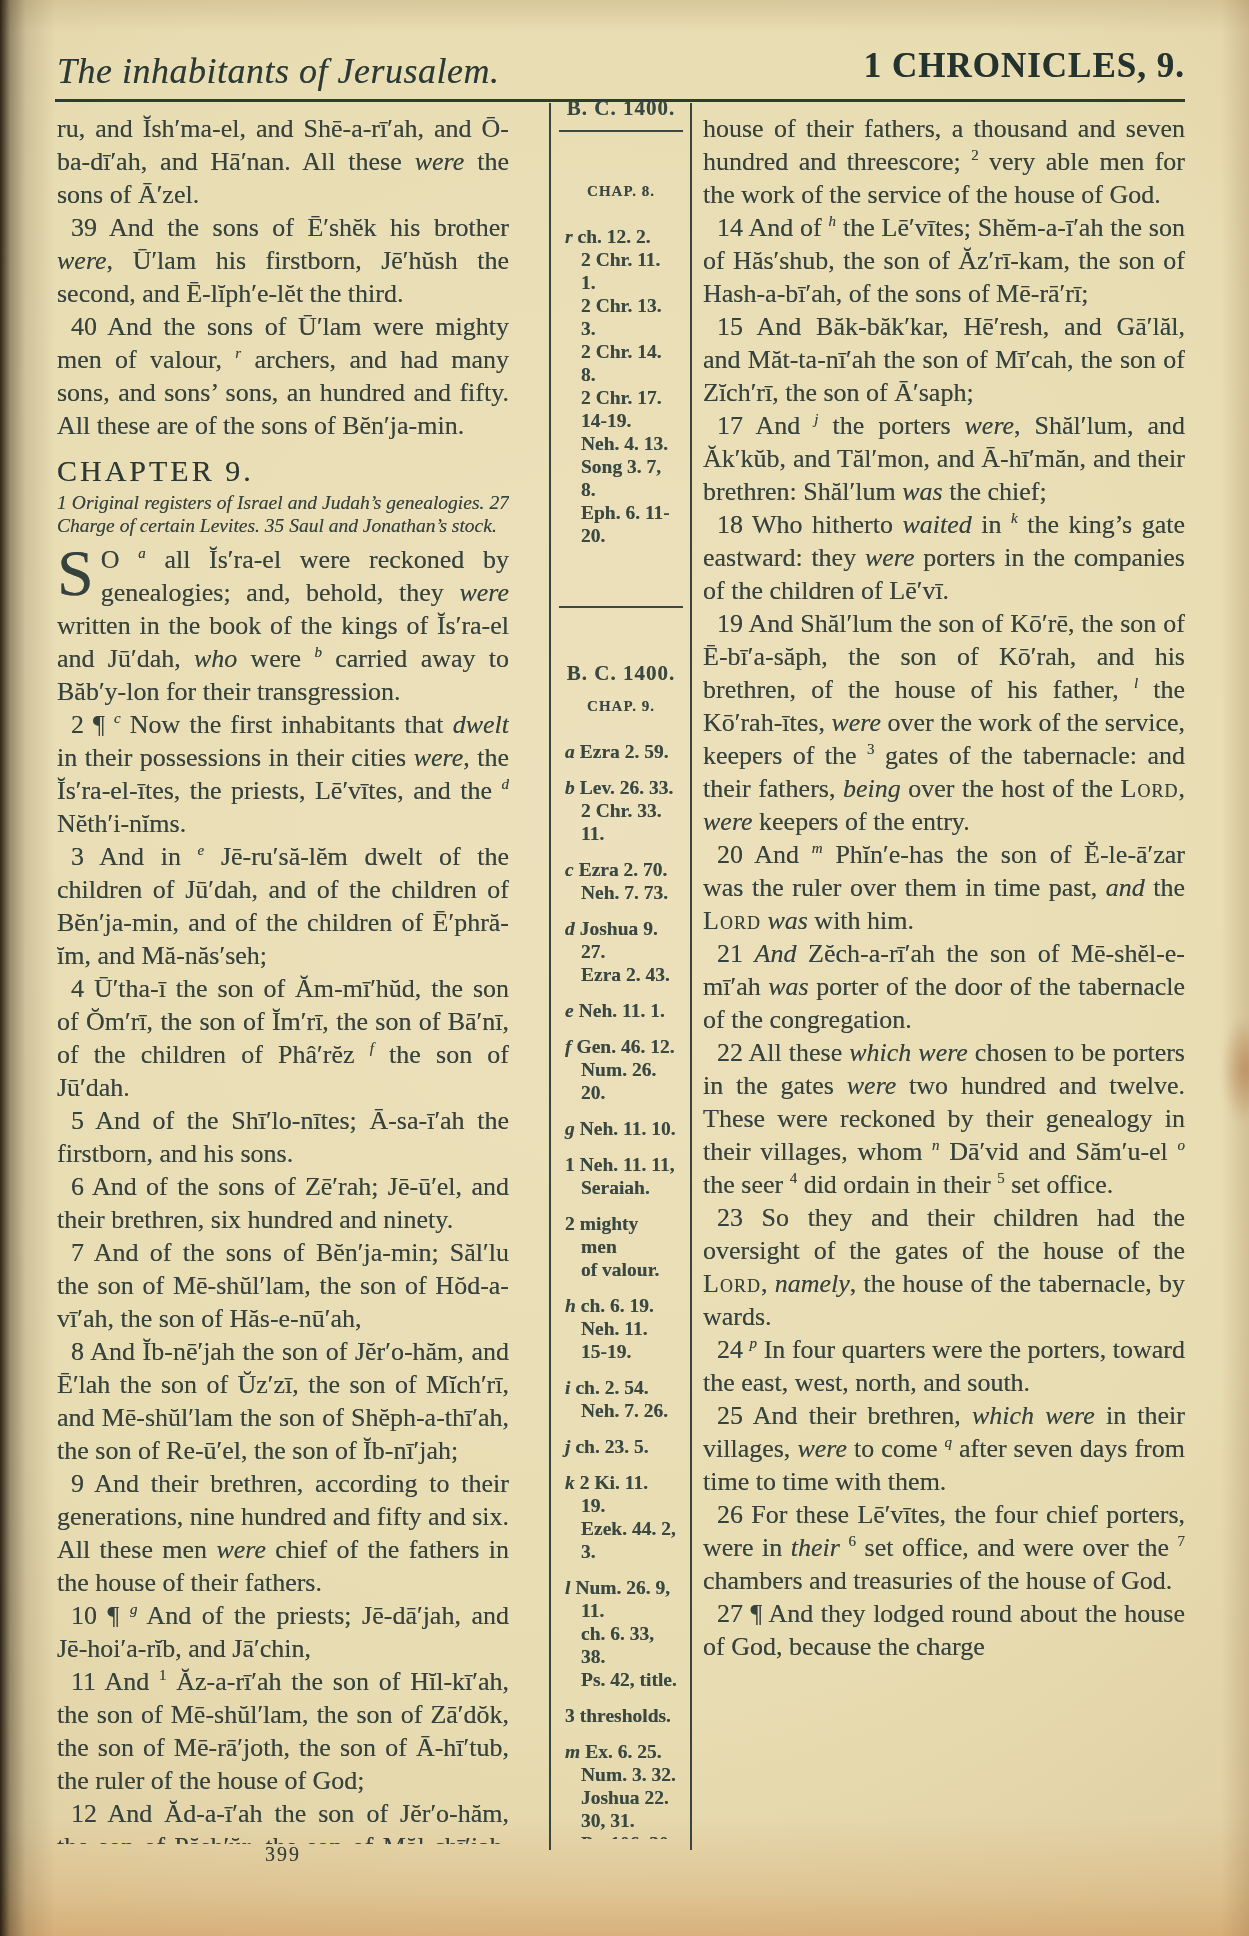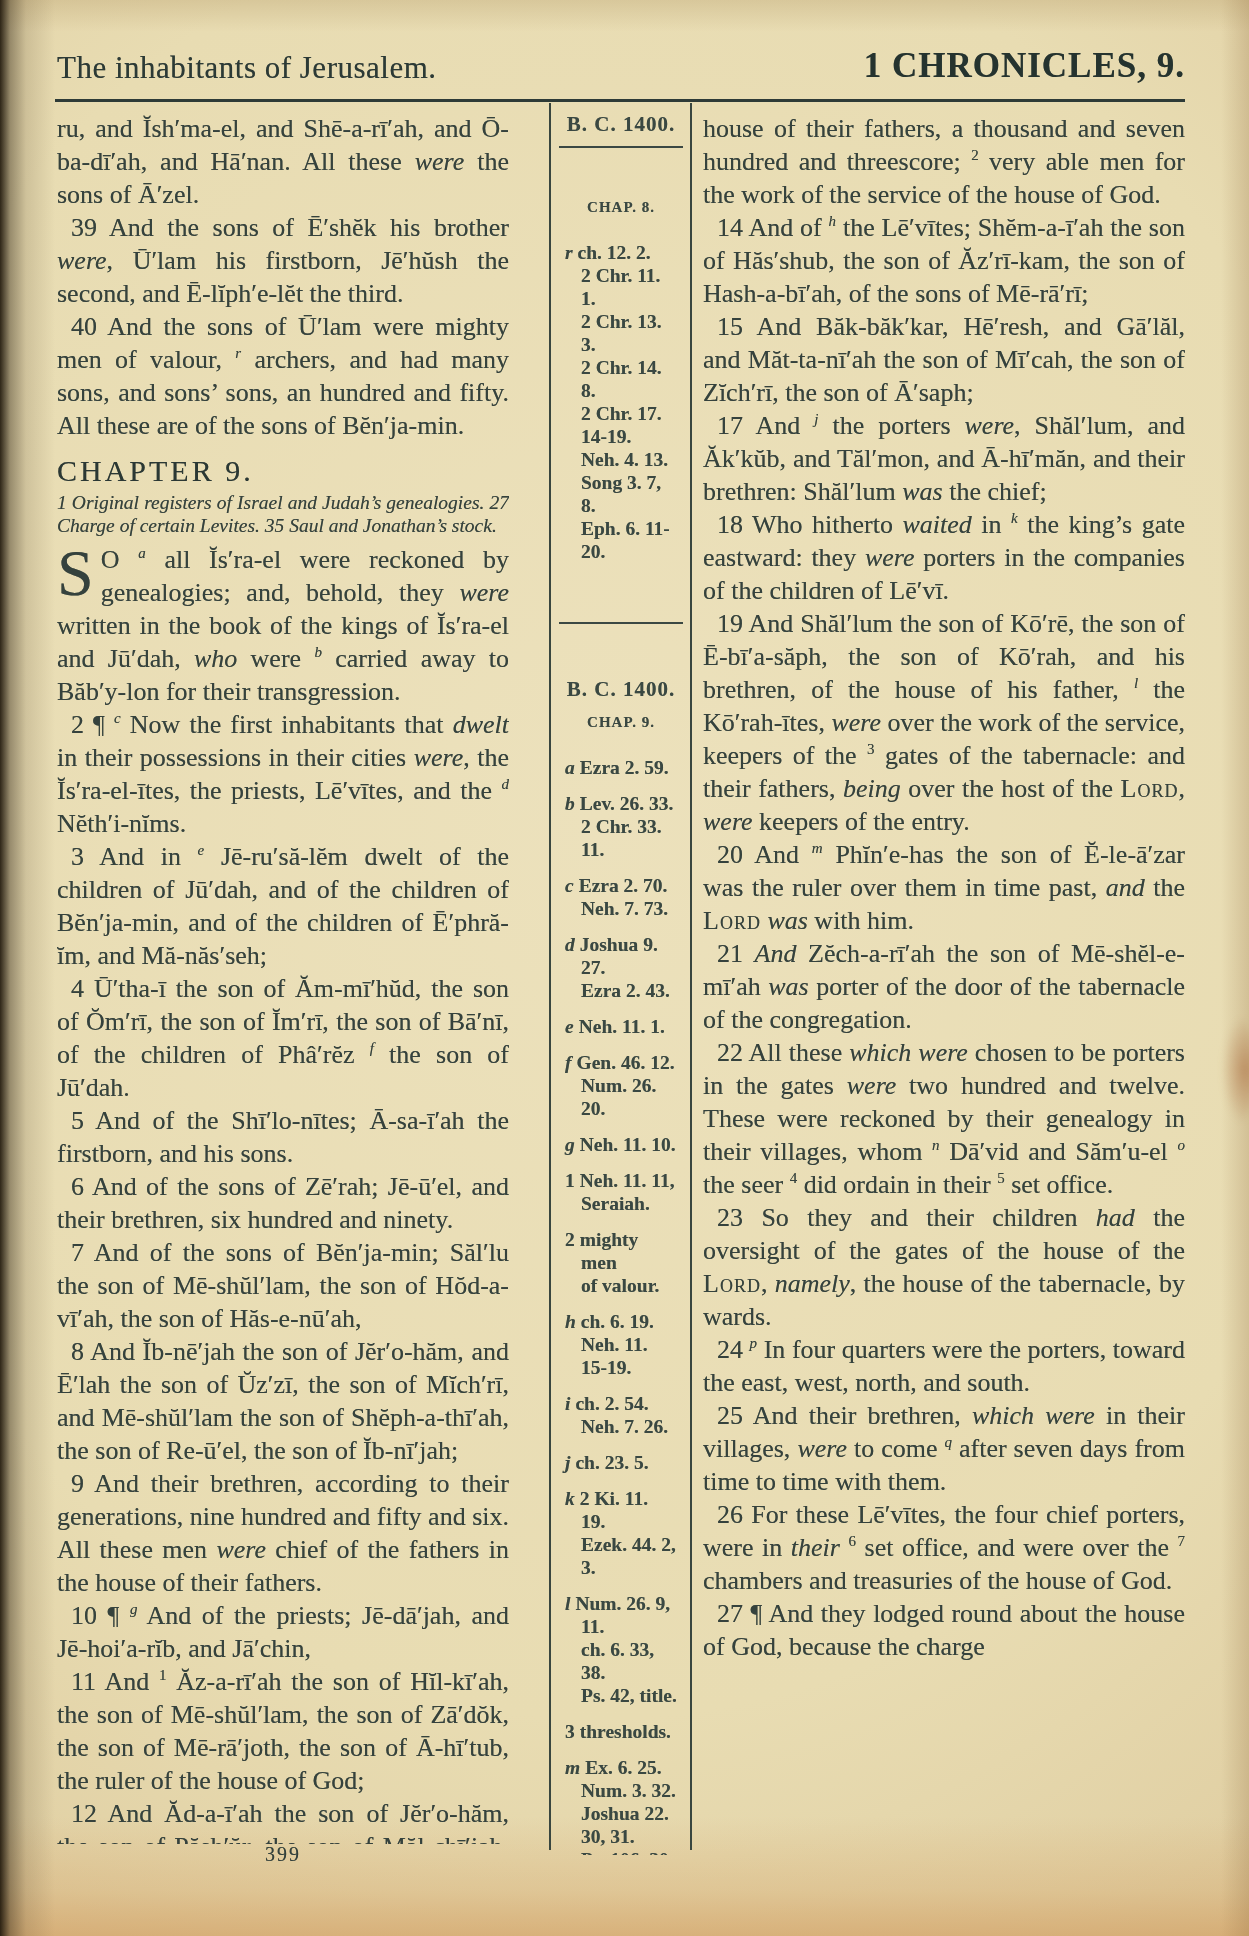--- a/index.html
+++ b/index.html
@@ -9,37 +9,37 @@
     font-family:"Liberation Serif","DejaVu Serif",serif;
     color:var(--ink,#35423d);
     text-shadow:0 0 0.5px rgba(43,55,50,0.55);
     background:
       linear-gradient(90deg, rgba(30,22,10,0.92) 0px, rgba(52,40,22,0.45) 10px, rgba(90,72,45,0.18) 26px, rgba(0,0,0,0) 55px),
       linear-gradient(270deg, rgba(130,90,45,0.22) 0px, rgba(0,0,0,0) 28px),
       linear-gradient(0deg, rgba(206,148,84,0.55) 0px, rgba(206,148,84,0.25) 45px, rgba(0,0,0,0) 120px),
       linear-gradient(180deg, rgba(185,160,110,0.35) 0px, rgba(0,0,0,0) 32px),
       radial-gradient(115% 85% at 48% 42%, #ece1bc 0%, #e8dcb2 55%, #decb9e 85%, #d8c291 100%);
   }
-  .header-left{position:absolute;left:57px;top:50px;font-size:31px;letter-spacing:0.5px;color:#2c3a36}
+  .header-left{position:absolute;left:57px;top:50px;font-style:italic;font-size:36px;letter-spacing:0.5px;color:#2c3a36}
   .header-right{position:absolute;right:64px;top:46px;font-size:35px;font-weight:700;letter-spacing:1px;color:#25332f}
   .header-rule{position:absolute;left:55px;top:99px;width:1130px;height:3px;background:#2e3b37}
   .vrule{position:absolute;top:103px;height:1747px;width:2px;background:#39463f}
   .v1{left:549px}.v2{left:690px}
   .col{position:absolute;overflow:hidden;text-align:justify}
   .col-left{left:57px;top:112px;width:452px;height:1732px;font-size:26px;line-height:33px}
   .col-right{left:703px;top:112px;width:482px;height:1762px;font-size:26px;line-height:33px}
   .para{margin:0}
   .verse{text-indent:14px}
   .chap-heading{text-align:left;font-size:30px;letter-spacing:3px;margin:12px 0 4px;text-indent:0;color:#2b3834}
   .chap-summary{font-size:19.5px;line-height:23px;font-style:italic;margin:0 0 6px;text-align:justify}
   .dropcap{float:left;font-size:66px;line-height:54px;padding:3px 7px 0 0;font-style:normal}
   .ref,.refn{font-size:15px;vertical-align:super;line-height:0;letter-spacing:0}
   .ref{font-style:italic}
   .lord{font-variant:small-caps;letter-spacing:1px}
-  .col-center{position:absolute;left:557px;top:107px;width:128px;height:1748px;overflow:hidden;
+  .col-center{position:absolute;left:557px;top:91px;width:128px;height:1748px;overflow:hidden;
     font-size:19.5px;line-height:23px;font-weight:700;color:#3a4842;text-align:left;text-shadow:0 0 0.4px rgba(58,72,66,0.5)}
   .c-date{text-align:center;font-size:21px;margin:6px 0 10px;letter-spacing:1px}
   .c-chap{text-align:center;font-size:15px;margin:0 0 22px;letter-spacing:1px}
   .c-rule{height:2px;background:#3b4843;margin:8px 2px 10px}
   .c-spacer{height:38px}
   .c-ref{padding-left:16px;text-indent:-16px;white-space:pre-line;margin:0 8px 13px}
   .c-tag{font-style:italic;padding-right:5px}
   .c-tag.num{font-style:normal}
   .page-number{position:absolute;left:57px;width:452px;top:1843px;text-align:center;font-size:20px;letter-spacing:2px;color:#33413c}
   .smudge{position:absolute;right:-6px;top:1015px;width:34px;height:110px;border-radius:50%;
@@ -133,21 +133,21 @@
   <div class="col col-right">
       <div class="para cont">house of their fathers, a thousand and seven hundred and threescore; <span class="refn">2</span> very able men for the work of the service of the house of God.</div>
       <div class="para verse">14 And of <span class="ref">h</span> the Lē′vītes; Shĕm-a-ī′ah the son of Hăs′shub, the son of Ăz′rī-kam, the son of Hash-a-bī′ah, of the sons of Mē-rā′rī;</div>
       <div class="para verse">15 And Băk-băk′kar, Hē′resh, and Gā′lăl, and Măt-ta-nī′ah the son of Mī′cah, the son of Zĭch′rī, the son of Ā′saph;</div>
       <div class="para verse">17 And <span class="ref">j</span> the porters <span class="it" style="font-style: italic;">were</span>, Shăl′lum, and Ăk′kŭb, and Tăl′mon, and Ā-hī′măn, and their brethren: Shăl′lum <span class="it" style="font-style: italic;">was</span> the chief;</div>
       <div class="para verse">18 Who hitherto <span class="it" style="font-style: italic;">waited</span> in <span class="ref">k</span> the king’s gate eastward: they <span class="it" style="font-style: italic;">were</span> porters in the companies of the children of Lē′vī.</div>
       <div class="para verse">19 And Shăl′lum the son of Kō′rē, the son of Ē-bī′a-săph, the son of Kō′rah, and his brethren, of the house of his father, <span class="ref">l</span> the Kō′rah-ītes, <span class="it" style="font-style: italic;">were</span> over the work of the service, keepers of the <span class="refn">3</span> gates of the tabernacle: and their fathers, <span class="it" style="font-style: italic;">being</span> over the host of the <span class="lord">Lord</span>, <span class="it" style="font-style: italic;">were</span> keepers of the entry.</div>
       <div class="para verse">20 And <span class="ref">m</span> Phĭn′e-has the son of Ĕ-le-ā′zar was the ruler over them in time past, <span class="it" style="font-style: italic;">and</span> the <span class="lord">Lord</span> <span class="it" style="font-style: italic;">was</span> with him.</div>
       <div class="para verse">21 <span class="it" style="font-style: italic;">And</span> Zĕch-a-rī′ah the son of Mē-shĕl-e-mī′ah <span class="it" style="font-style: italic;">was</span> porter of the door of the tabernacle of the congregation.</div>
       <div class="para verse">22 All these <span class="it" style="font-style: italic;">which were</span> chosen to be porters in the gates <span class="it" style="font-style: italic;">were</span> two hundred and twelve. These were reckoned by their genealogy in their villages, whom <span class="ref">n</span> Dā′vid and Săm′u-el <span class="ref">o</span> the seer <span class="refn">4</span> did ordain in their <span class="refn">5</span> set office.</div>
-      <div class="para verse">23 So they and their children <span class="it" style="font-style: italic;">had</span> the oversight of the gates of the house of the <span class="lord">Lord</span>, <span class="it" style="font-style: italic;">namely</span>, the house of the tabernacle, by wards.</div>
+      <div class="para verse">23 So they and their children <span class="it" style="">had</span> the oversight of the gates of the house of the <span class="lord">Lord</span>, <span class="it" style="font-style: italic;">namely</span>, the house of the tabernacle, by wards.</div>
       <div class="para verse">24 <span class="ref">p</span> In four quarters were the porters, toward the east, west, north, and south.</div>
       <div class="para verse">25 And their brethren, <span class="it" style="font-style: italic;">which were</span> in their villages, <span class="it" style="font-style: italic;">were</span> to come <span class="ref">q</span> after seven days from time to time with them.</div>
       <div class="para verse">26 For these Lē′vītes, the four chief porters, were in <span class="it" style="font-style: italic;">their</span> <span class="refn">6</span> set office, and were over the <span class="refn">7</span> chambers and treasuries of the house of God.</div>
       <div class="para verse">27 ¶ And they lodged round about the house of God, because the charge</div>
     </div>
 
   <div class="page-number">399</div>
   <div class="smudge"></div>
 </div>
 

